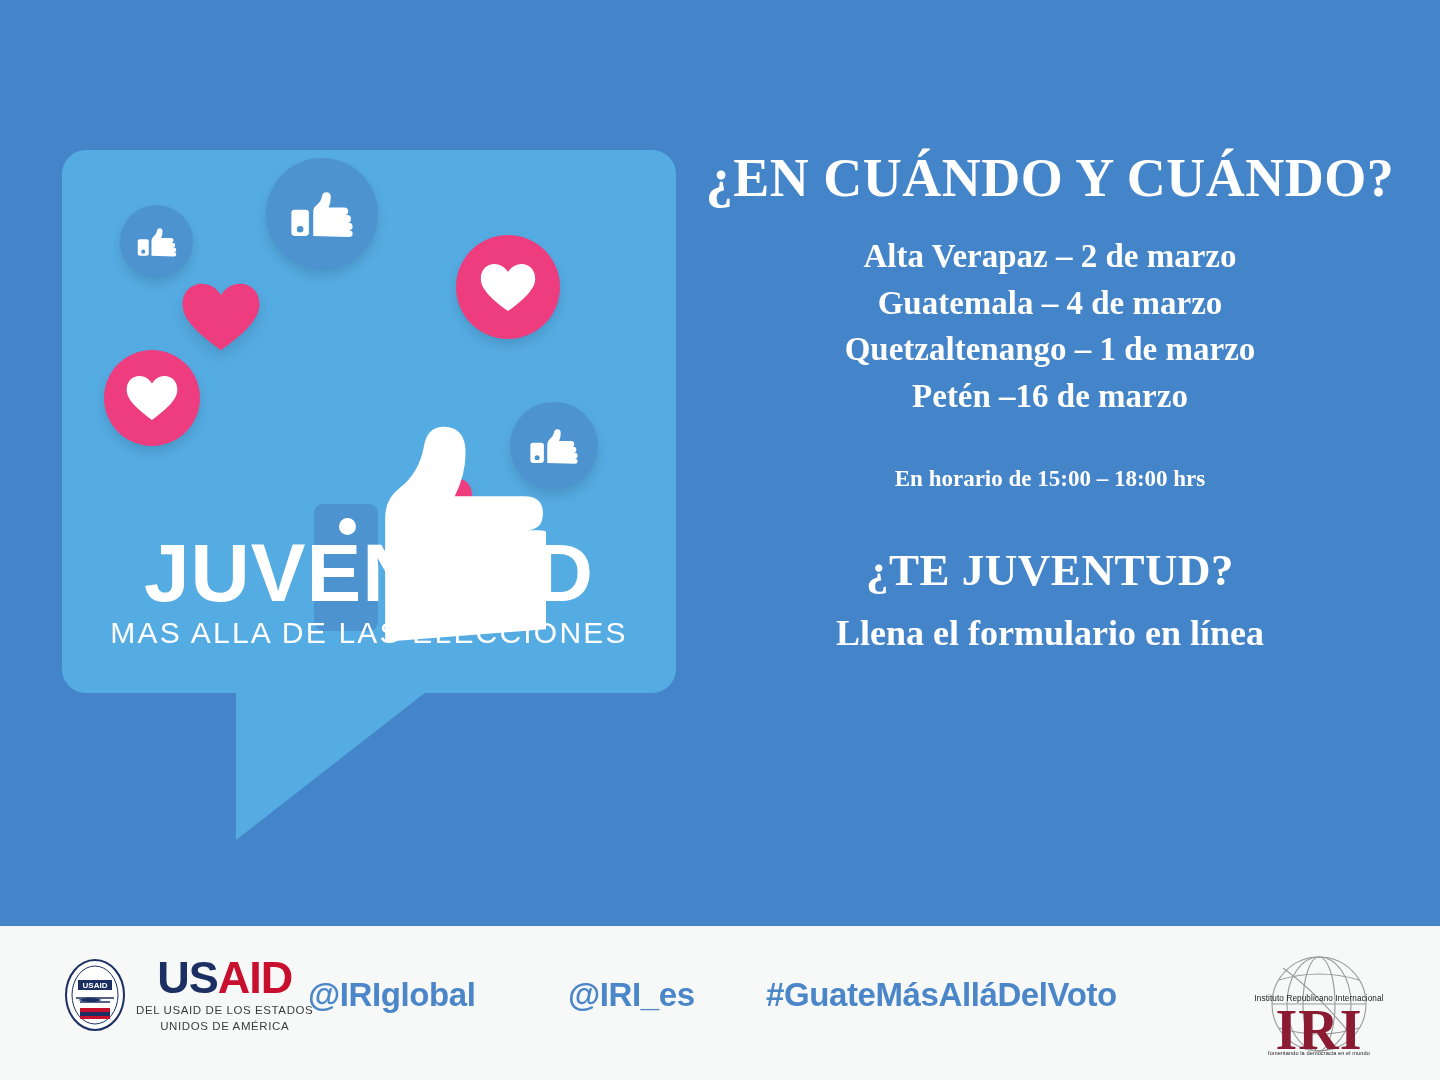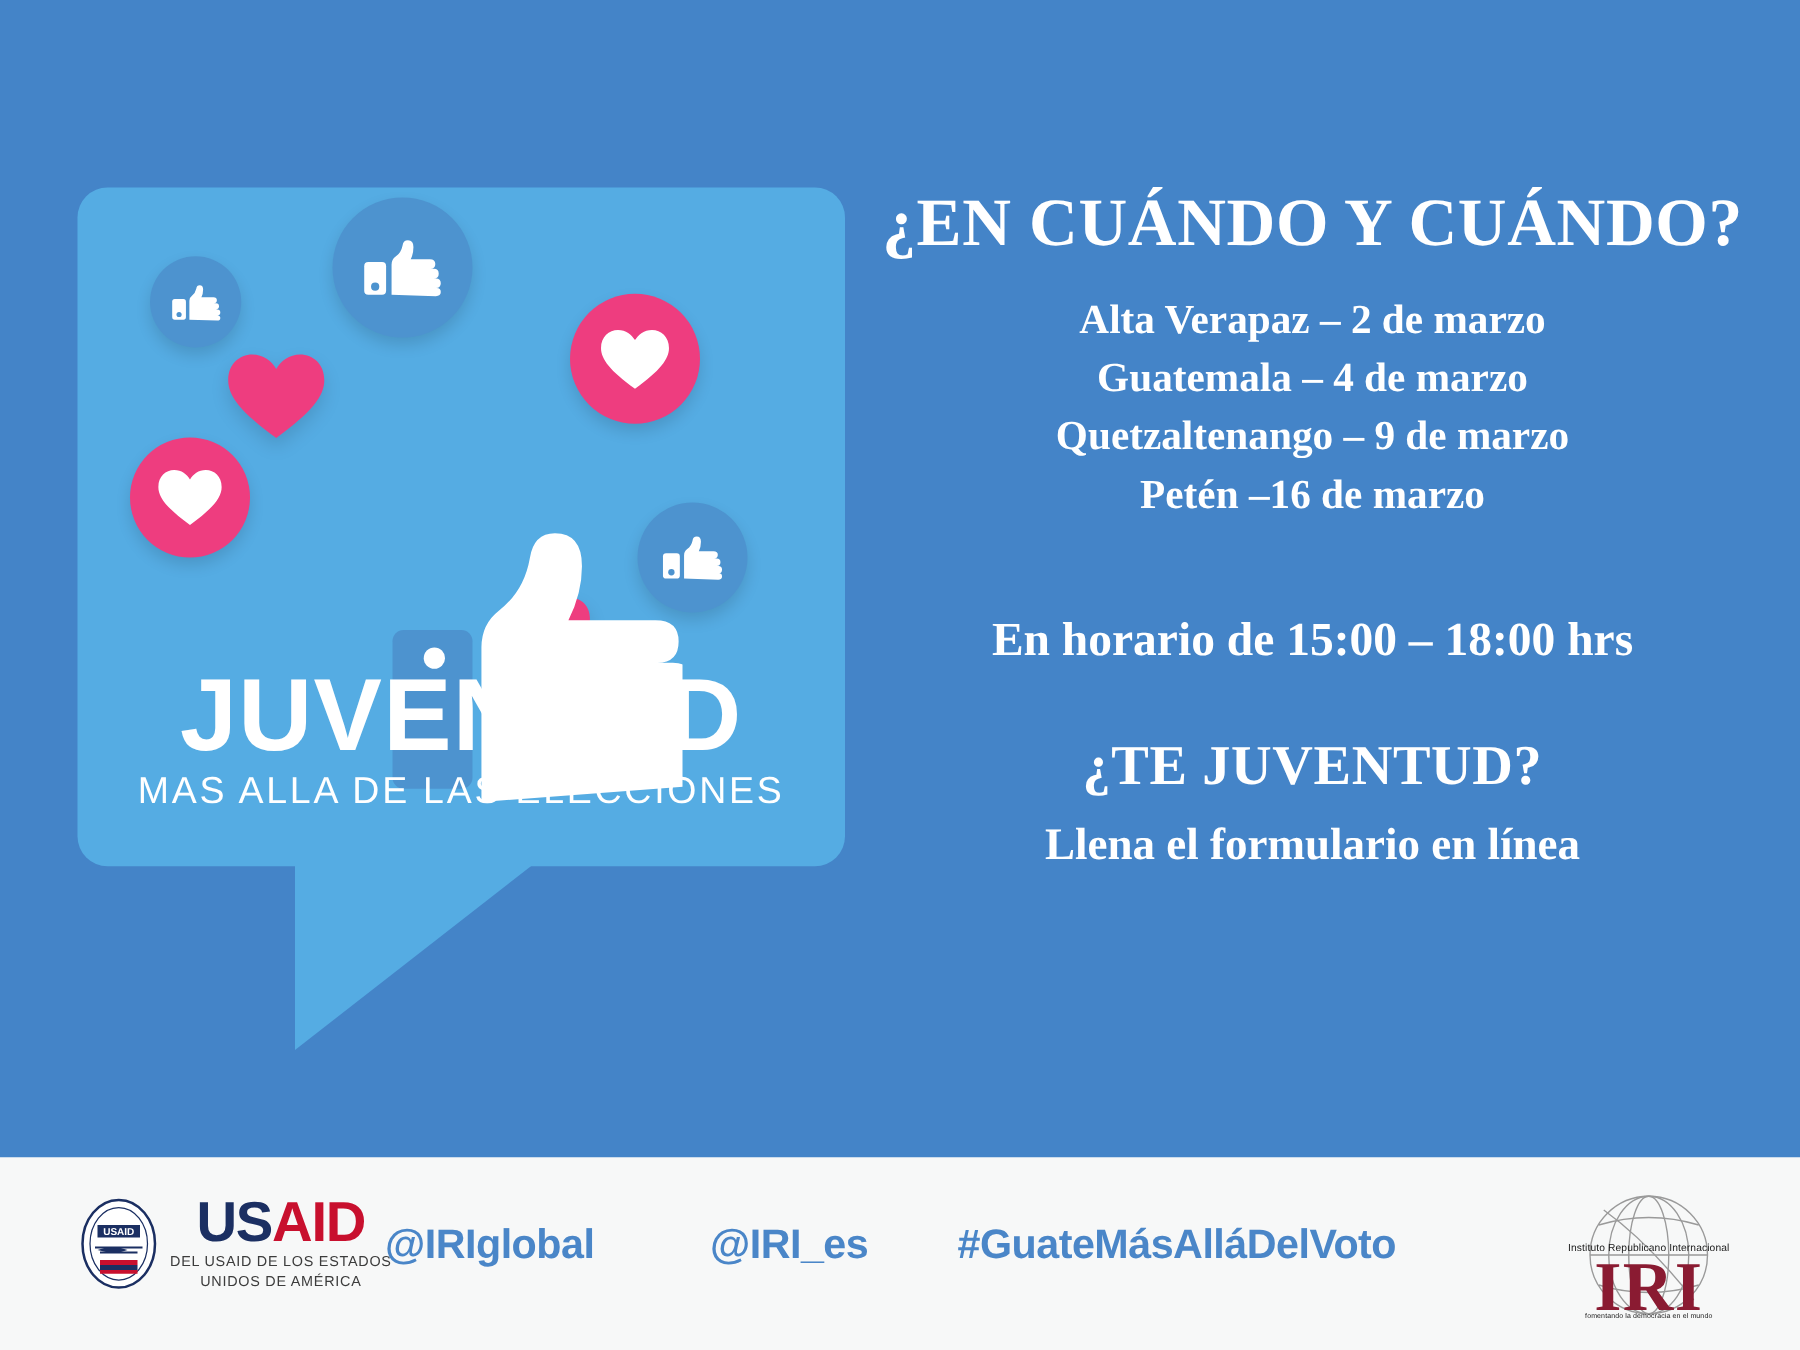--- a/index.html
+++ b/index.html
@@ -69,21 +69,21 @@
   
   .right-col {
     position:absolute; left:700px; top:150px; width:700px;
     text-align:center; color:#ffffff;
     font-family:"Liberation Serif", serif;
   }
   .hdr-main {
     font-size:54px; font-weight:bold; line-height:1.05; letter-spacing:0.5px;
   }
   .dates { margin-top:26px; font-size:33px; font-weight:bold; line-height:1.42; }
-  .schedule { margin-top:70px; font-size:38px; font-weight:bold; }
+  .schedule { margin-top:46px; font-size:23px; font-weight:bold; }
   .hdr-sub { margin-top:52px; font-size:45px; font-weight:bold; letter-spacing:0.5px; }
   .cta { margin-top:16px; font-size:36px; font-weight:bold; }
 
   
   .footer {
     position:absolute; left:0; top:926px; width:1440px; height:154px;
     background:#f7f8f8;
     display:flex; align-items:center;
   }
   .usaid { position:absolute; left:64px; top:955px; display:flex; align-items:center; gap:10px; }
@@ -189,21 +189,21 @@
         <div class="wm-sub">MAS ALLA DE LAS ELECCIONES</div>
       </div>
     </div>
 
     <div class="right-col">
       <div class="hdr-main">¿EN CUÁNDO Y CUÁNDO?</div>
 
       <div class="dates">
         <div>Alta Verapaz – 2 de marzo</div>
         <div>Guatemala – 4 de marzo</div>
-        <div>Quetzaltenango – 9 de marzo</div>
+        <div>Quetzaltenango – 1 de marzo</div>
         <div>Petén –16 de marzo</div>
       </div>
 
       <div class="schedule">En horario de 15:00 – 18:00 hrs</div>
 
       <div class="hdr-sub">¿TE JUVENTUD?</div>
 
       <div class="cta">Llena el formulario en línea</div>
     </div>
   </div>

